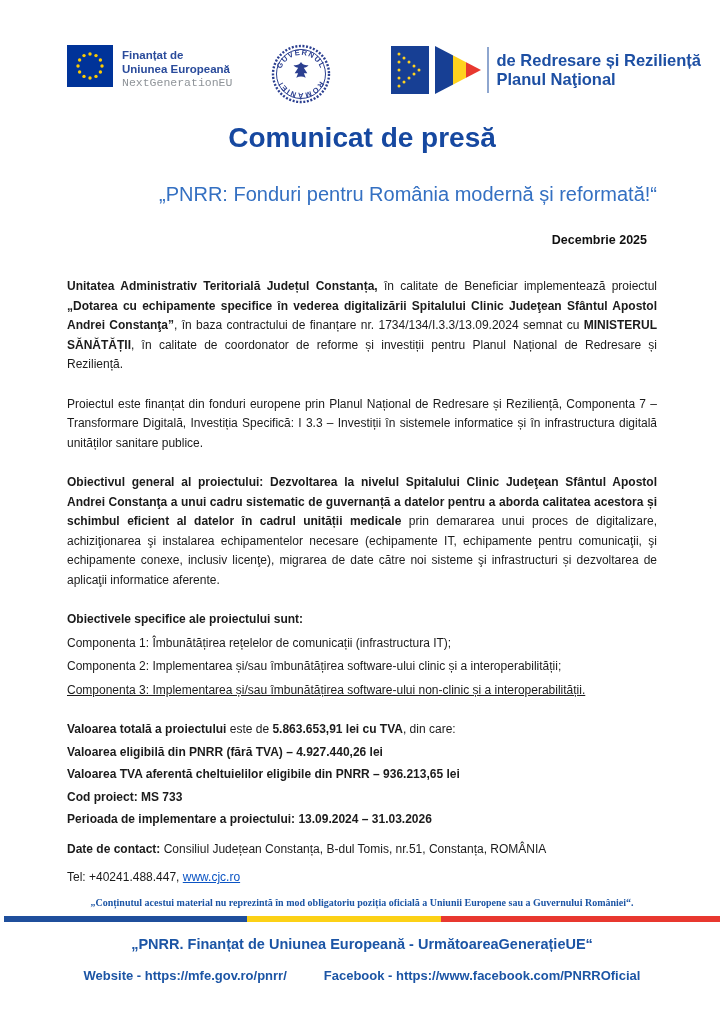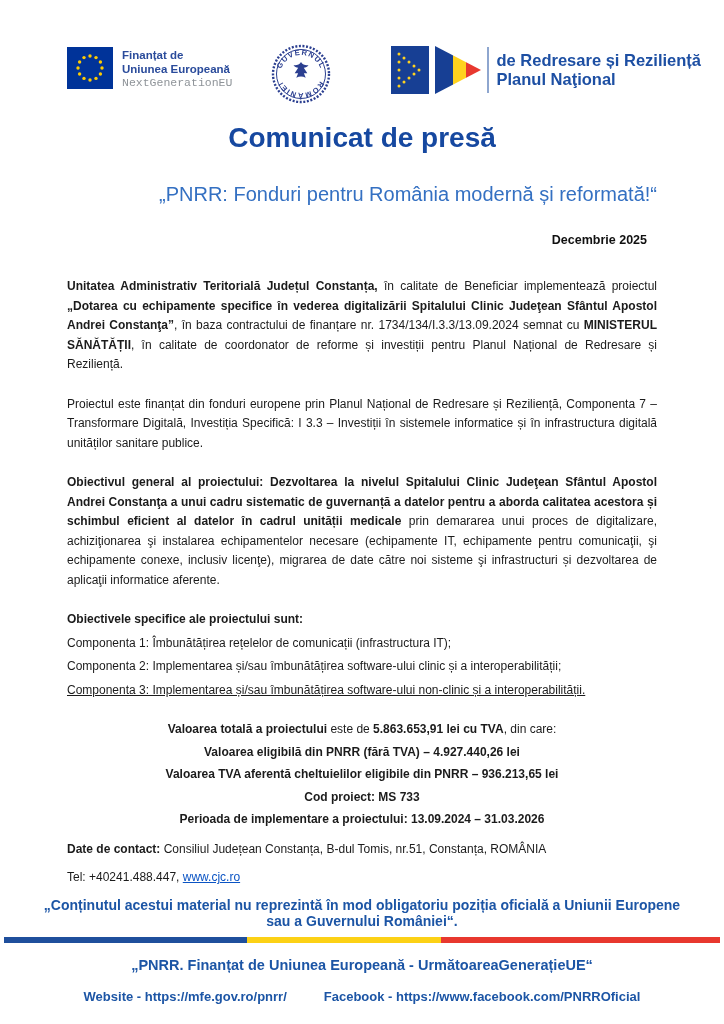--- a/index.html
+++ b/index.html
@@ -1,48 +1,48 @@
 <!DOCTYPE html>
 <html><head>
 <meta charset="utf-8">
 <style>
   html,body{margin:0;padding:0;background:#ffffff;}
   .page{
     position:relative;width:724px;height:1024px;background:#ffffff;overflow:hidden;
     font-family:"Liberation Sans",sans-serif;color:#1b1b1b;
   }
   
-  .eu-logo{position:absolute;left:67px;top:45px;display:flex;align-items:center;}
+  .eu-logo{position:absolute;left:67px;top:45px;display:flex;align-items:flex-start;}
   .eu-logo .txt{margin-left:9px;padding-top:3px;font-size:11.5px;line-height:14px;}
   .eu-logo .txt .b1,.eu-logo .txt .b2{font-weight:bold;color:#2a4b9b;}
   .eu-logo .txt .b3{color:#8f9499;font-family:Liberation Mono, monospace;}
   .gov-seal{position:absolute;left:271px;top:44px;}
   .pnrr-logo{position:absolute;left:391px;top:40px;display:flex;align-items:center;}
   .pnrr-logo .sep{width:1.5px;height:46px;background:#8ea6cf;margin:0 8px 0 4px;}
   .pnrr-logo .txt{font-size:16.5px;font-weight:bold;color:#1d4fa3;line-height:19px;}
   
   .content{position:absolute;left:67px;top:122px;width:590px;}
   .doc-title{margin:0;text-align:center;font-size:28px;font-weight:bold;color:#1648a0;}
   .doc-subtitle{margin:29px 0 0 0;text-align:right;font-size:20px;font-weight:normal;
     color:#3470c2;white-space:nowrap;}
   .doc-date{margin:27px 10px 0 0;text-align:right;font-size:12.5px;font-weight:bold;color:#111;}
   
   .bodytext{margin-top:30px;font-size:12px;line-height:19.5px;}
   .para{margin:0 0 20px 0;}
   .j{text-align:justify;}
   .b{font-weight:bold;}
   .obj-line{margin:0 0 4px 0;white-space:nowrap;}
   .obj-last{margin-bottom:20px;text-decoration:underline;}
-  .val-line{margin:0 0 3px 0;font-weight:bold;text-align:center;}
+  .val-line{margin:0 0 3px 0;font-weight:bold;}
   .contact-line{margin:10px 0 0 0;}
   .tel-line{margin:9px 0 0 0;}
   .link{color:#0b54c4;text-decoration:underline;cursor:pointer;}
   
   .footer{position:absolute;left:0;right:0;top:897px;}
-  .disclaimer{text-align:center;font-size:14px;font-weight:bold;color:#1c55a5;padding:0 30px;}
+  .disclaimer{text-align:center;font-size:10px;font-weight:bold;color:#1c55a5;padding:0 30px;font-family:Liberation Serif, serif;}
   .stripe{display:flex;height:6px;margin:8px 4px 0 4px;}
   .stripe .s-blue{width:34%;background:#1f4f9c;}
   .stripe .s-yellow{width:27%;background:#fcd116;}
   .stripe .s-red{width:39%;background:#e8382f;}
   .pnrr-line{margin-top:14px;text-align:center;font-size:14.5px;font-weight:bold;color:#1c55a5;}
   .links-row{margin-top:16px;display:flex;justify-content:center;gap:37px;
     font-size:13px;font-weight:bold;color:#1c55a5;}
 </style>
 </head>
 <body>

